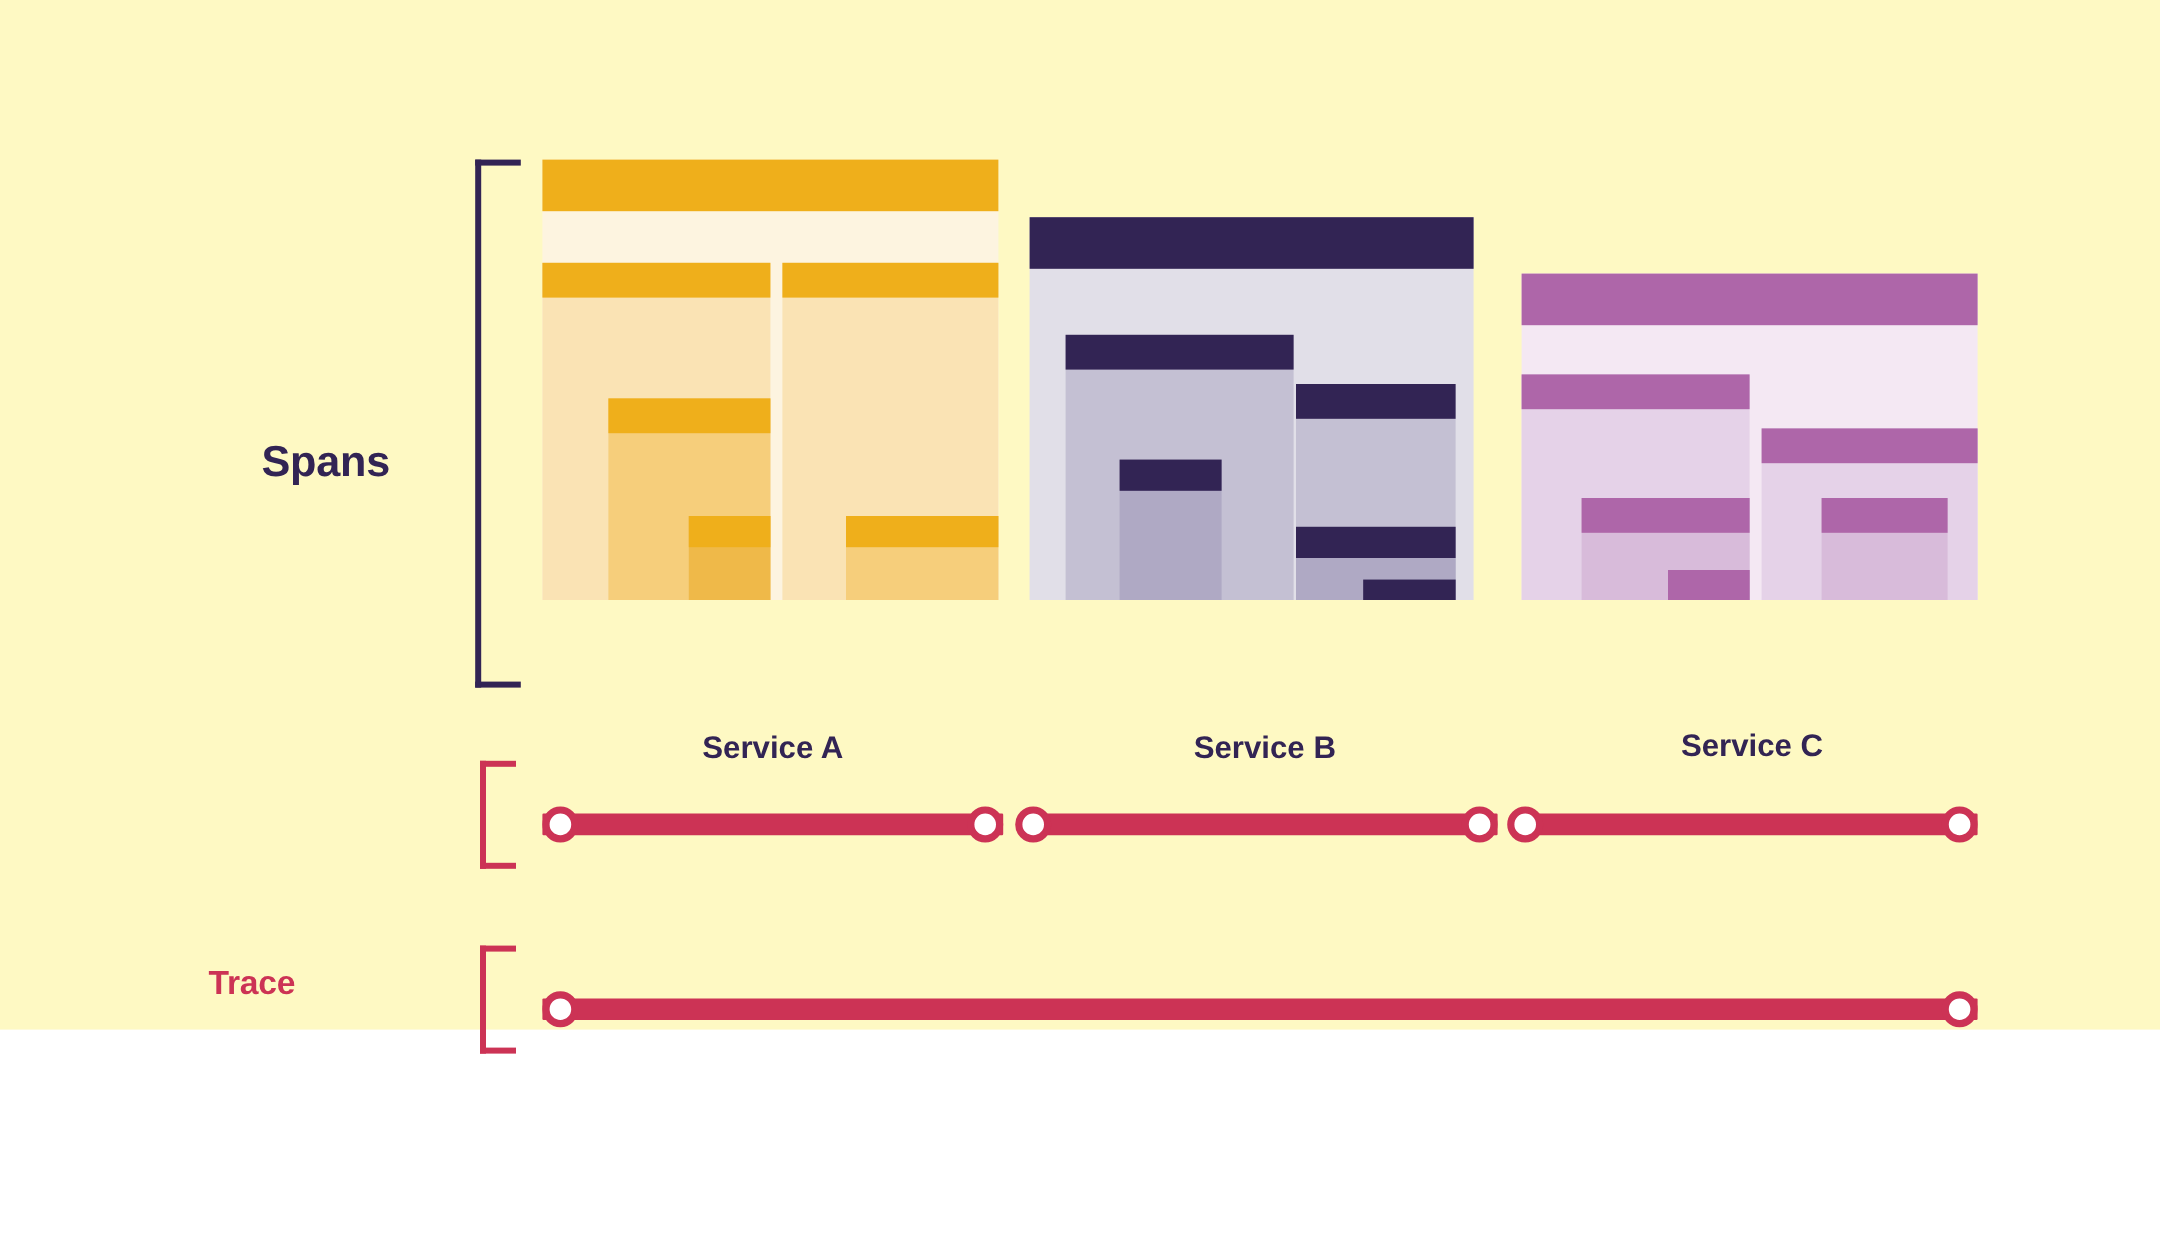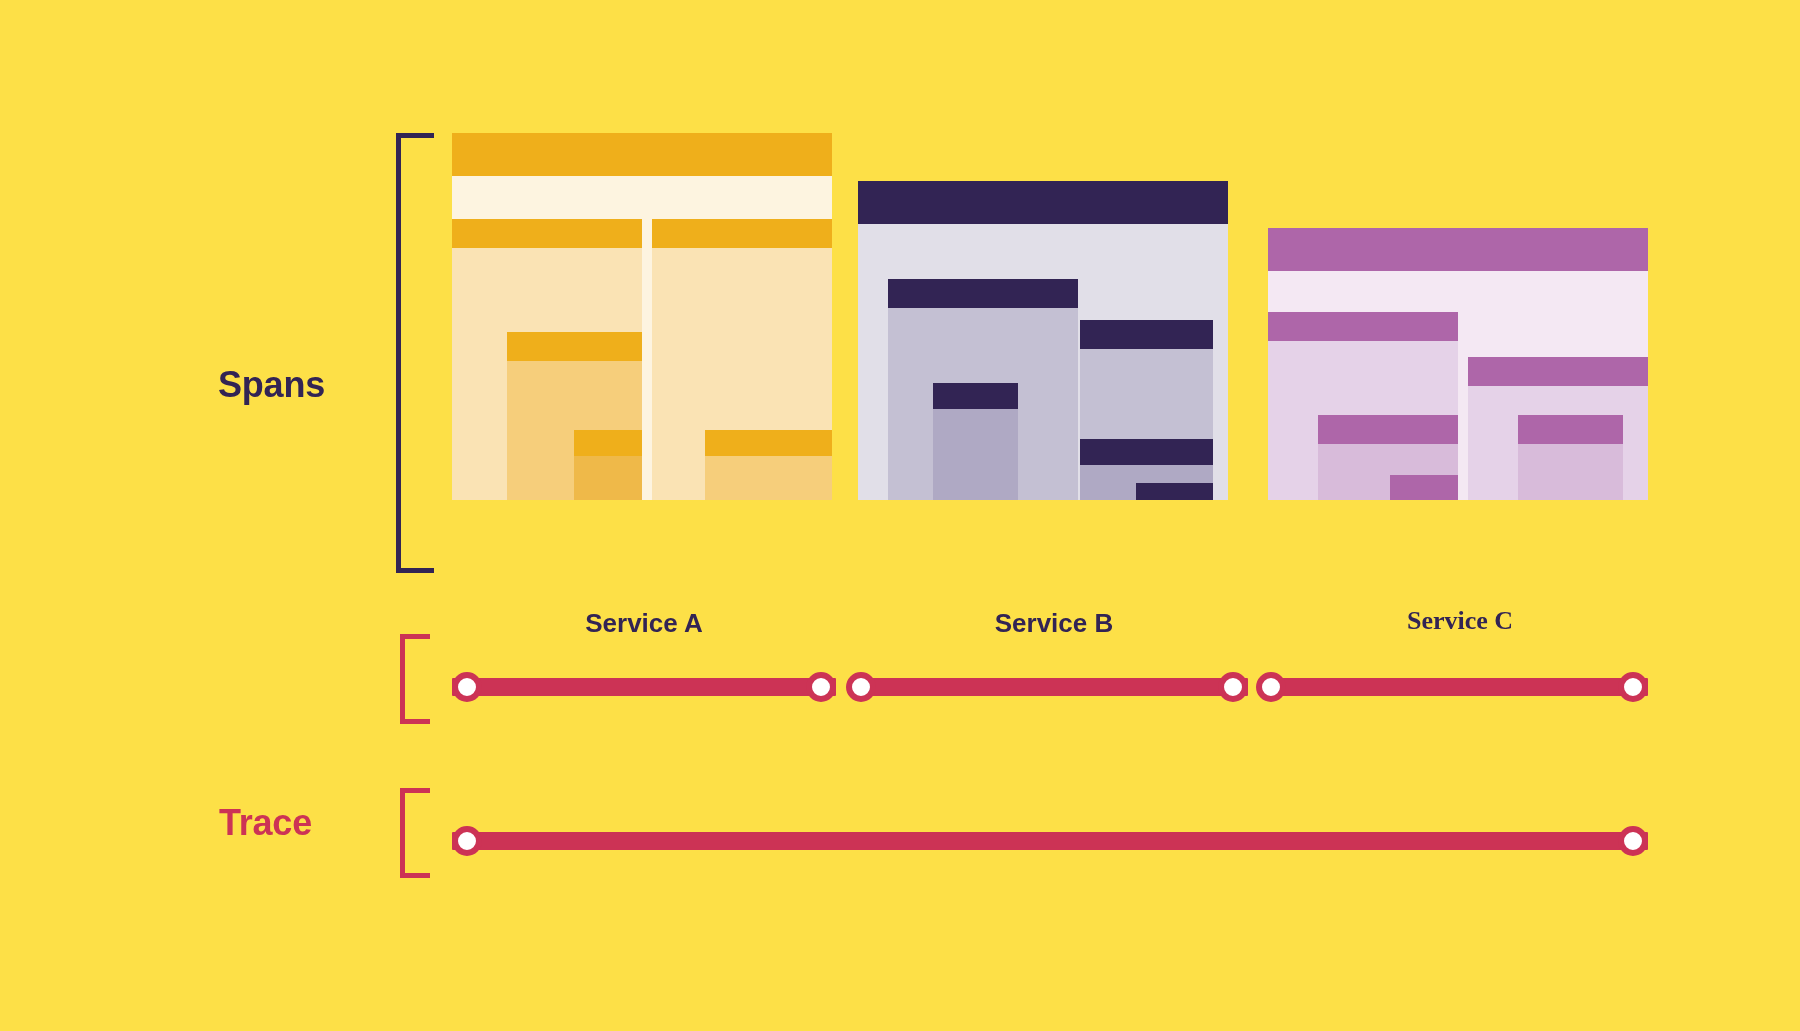--- a/index.html
+++ b/index.html
@@ -11,22 +11,22 @@
     width: 1800px;
     height: 1031px;
     font-family: "Liberation Sans", sans-serif;
     overflow: hidden;
     position: relative;
   }
   #stage {
     position: absolute;
     left: 0; top: 0;
     width: 1800px;
-    height: 1031px;
-    background: #fde047;
+    height: 858px;
+    background: #fef9c3;
   }
 
   
   .row-label {
     position: absolute;
     font-weight: bold;
     letter-spacing: -0.2px;
     white-space: nowrap;
     text-align: right;
   }
@@ -38,23 +38,23 @@
     line-height: 1;
   }
   #transactions-label {
     font-size: 36px;
     color: #CC3355;
     right: 1490px;
     top: 650px;
     line-height: 1;
   }
   #trace-label {
-    font-size: 36px;
+    font-size: 28px;
     color: #CC3355;
-    right: 1488px;
+    right: 1554px;
     top: 805px;
     line-height: 1;
     text-align: center;
   }
 
   
   .bracket {
     position: absolute;
     box-sizing: border-box;
     border-style: solid;
@@ -194,21 +194,21 @@
       <div class="span-box" style="left:122px; top:475px; width:68px; height:25px; background:#C79DC9;"></div>
       <div class="span-box" style="left:122px; top:475px; width:68px; height:25px; background:#AE66A9;"></div>
 
       <div class="span-box" style="left:250px; top:415px; width:105px; height:85px; background:#D8BBDA;"></div>
       <div class="span-box" style="left:250px; top:415px; width:105px; height:29px; background:#AE66A9;"></div>
     </div>
   </div>
 
   <div class="service-caption" style="left:858px; top:608px; width:392px;">Service B</div>
   <div class="service-caption" style="left:452px; top:608px; width:384px;">Service A</div>
-  <div class="service-caption" style="left:1268px; top:606px; width:384px;font-family:Liberation Serif, serif;">Service C</div>
+  <div class="service-caption" style="left:1268px; top:606px; width:384px;">Service C</div>
 
   <div class="bracket" id="transactions-bracket"></div>
 
   <div class="timeline" style="left:0; top:0; width:1800px; height:1031px;">
     <div class="tl-bar" style="left:452px; top:678px; width:384px;"></div>
     <div class="tl-dot" style="left:452px; top:672px;"></div>
     <div class="tl-dot" style="left:806px; top:672px;"></div>
 
     <div class="tl-bar" style="left:858px; top:678px; width:390px;"></div>
     <div class="tl-dot" style="left:846px; top:672px;"></div>

